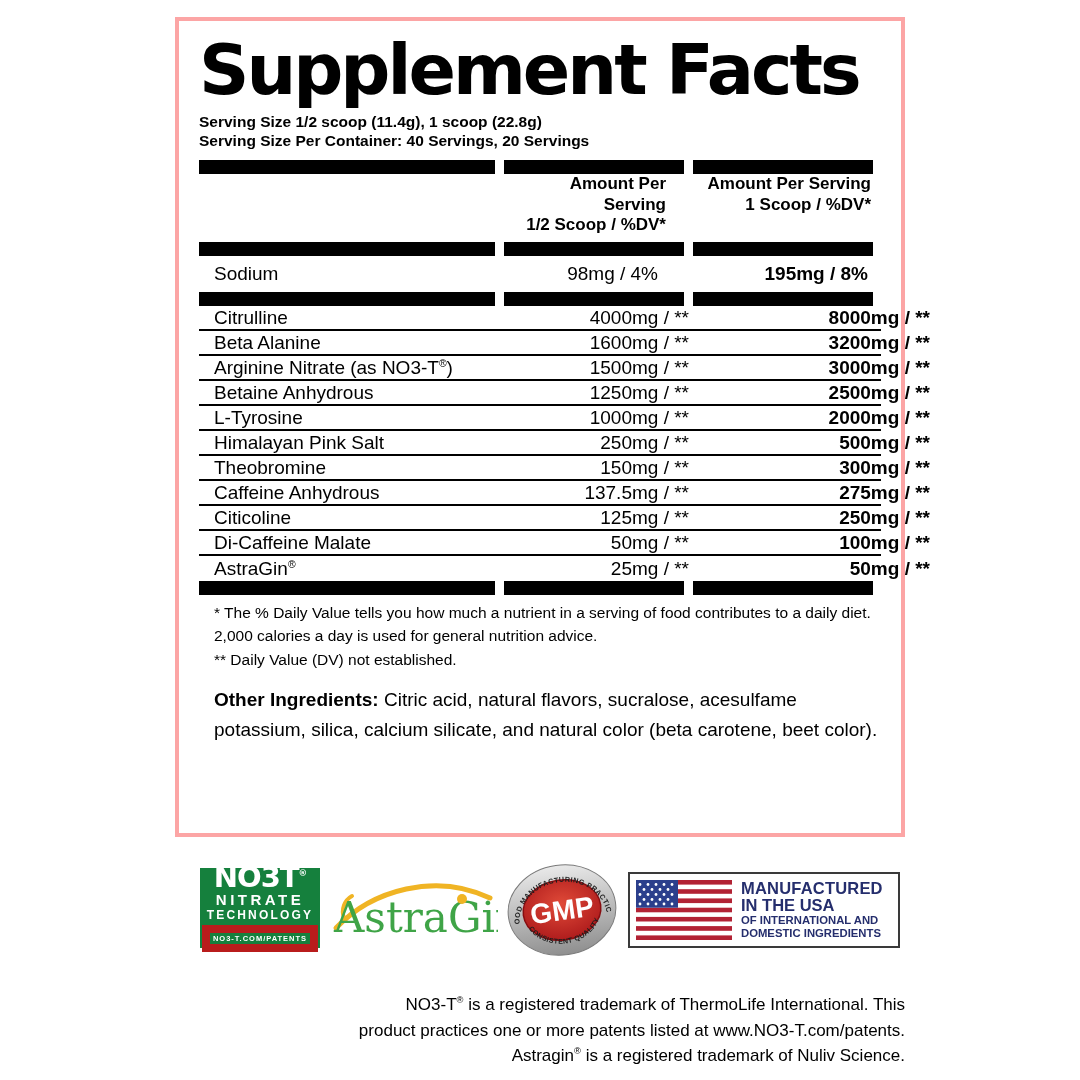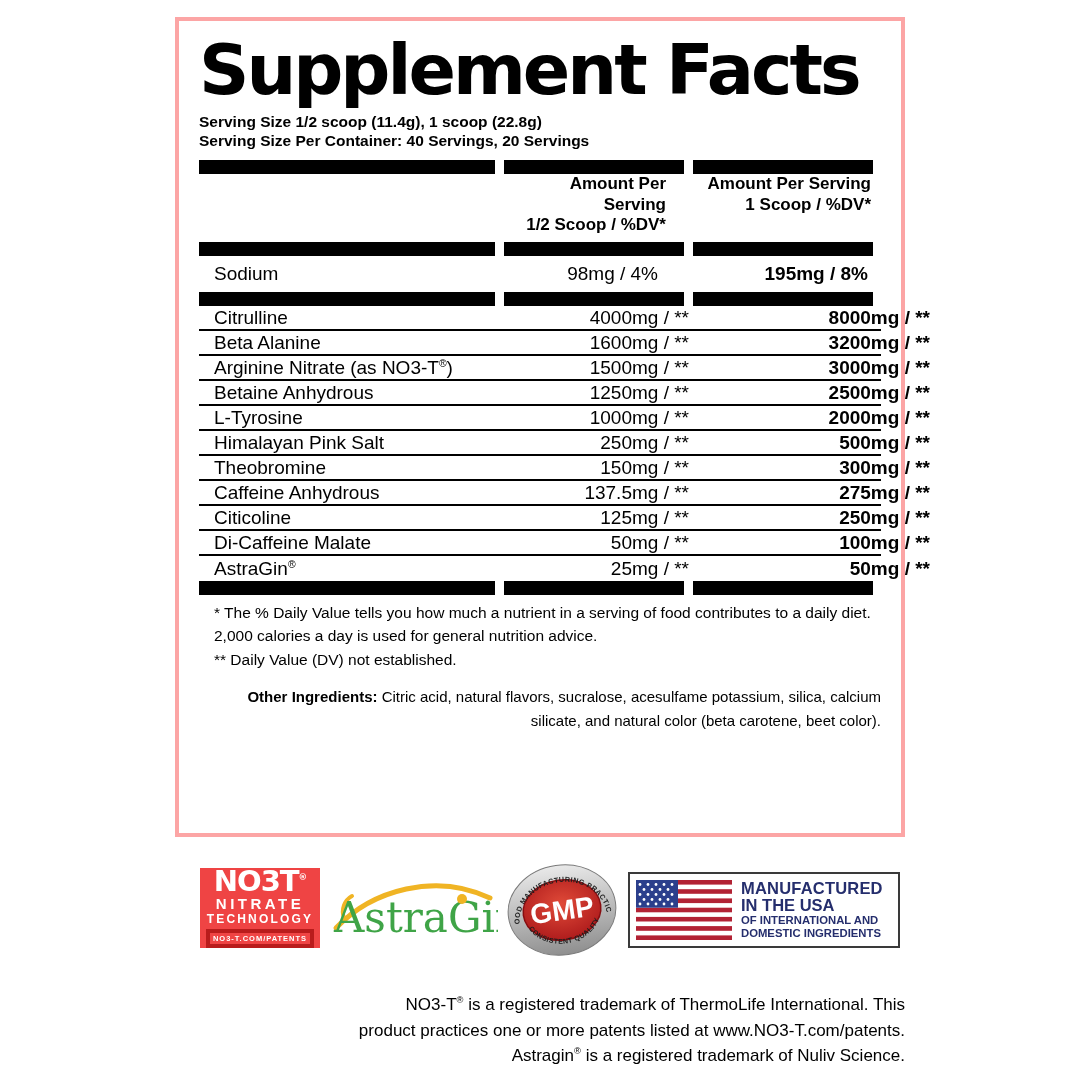--- a/index.html
+++ b/index.html
@@ -29,33 +29,33 @@
   .cell-half { text-align:right; padding-right:26px; }
   .cell-full { text-align:right; padding-right:5px; font-weight:bold; }
 
   .irow { height:25px; align-items:center; font-size:19px; border-bottom:2px solid #000;gap:40px; }
   .rows .irow:last-child { border-bottom:none; }
 
   .sup { font-size:55%; vertical-align:super; line-height:0; }
 
   .footnotes { margin-top:7px; padding:0 6px 0 15px; font-size:15.5px; line-height:1.48; }
   .footnotes .fn2 { margin-top:1px; }
-  .other { margin-top:13px; padding-left:15px; font-size:15px; line-height:1.57;text-align:right; }
+  .other { margin-top:13px; padding-left:15px; font-size:19px; line-height:1.57; }
   .other .b { font-weight:bold; }
 
   
   .no3t-badge { position:absolute; left:200px; top:868px; width:120px; height:80px;
-                background:#ef4444; color:#fff; display:flex; flex-direction:column;
+                background:#15803d; color:#fff; display:flex; flex-direction:column;
                 align-items:center; justify-content:center; }
   .no3t-word { font-family:"DejaVu Sans", sans-serif; font-weight:bold; font-size:29px;
                line-height:0.9; letter-spacing:-1px; }
   .no3t-word .sup { font-size:30%; }
   .no3t-nitrate { font-weight:bold; font-size:15px; letter-spacing:3.5px; margin-top:1px; }
   .no3t-tech { font-weight:bold; font-size:12px; letter-spacing:2.2px; }
-  .no3t-patents { border:4px solid #b91c1c; font-weight:bold; font-size:7.5px;
+  .no3t-patents { border:8px solid #b91c1c; font-weight:bold; font-size:7.5px;
                   letter-spacing:1px; padding:1px 3px; margin-top:3px; }
 
   .astragin-badge { position:absolute; left:330px; top:866px; width:168px; height:86px; }
   .gmp-badge { position:absolute; left:504px; top:856px; width:116px; height:108px; }
 
   .usa-badge { position:absolute; left:628px; top:872px; width:272px; height:76px;
                border:2px solid #3a3a3a; background:#fff; display:flex; align-items:center;
                padding:5px 6px; }
   .usa-text { margin-left:9px; color:#252e6d; line-height:1.05; }
   .usa-l1 { font-weight:bold; font-size:16.5px; letter-spacing:0.2px; }

